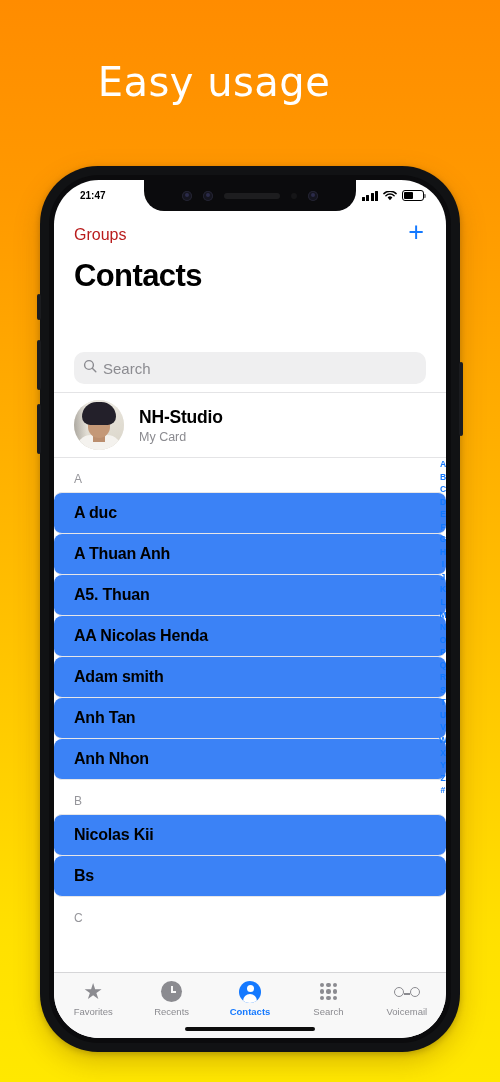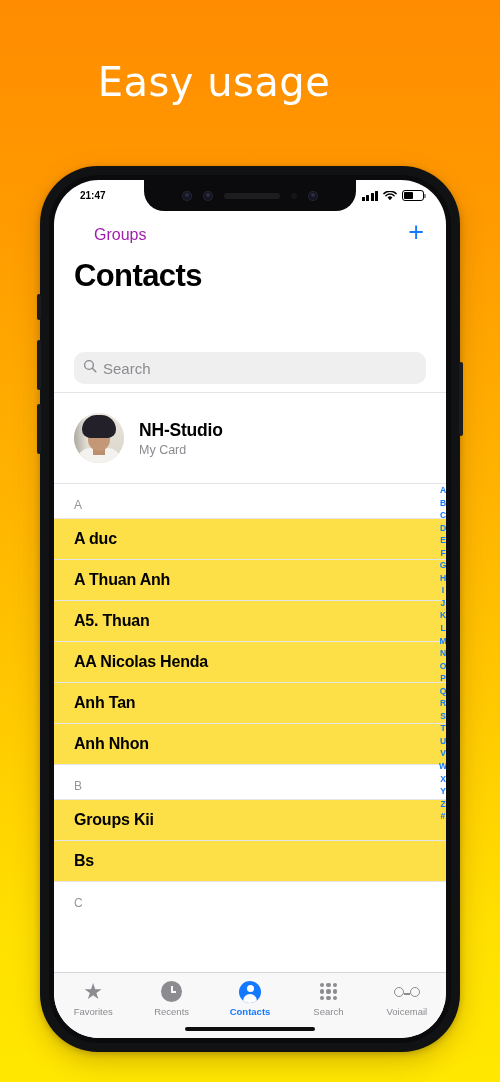--- a/index.html
+++ b/index.html
@@ -82,39 +82,39 @@
   .battery::after { content:""; position:absolute; right:-3.2px; top:3.2px;
                     width:1.8px; height:4px; background:rgba(0,0,0,.45);
                     border-radius:0 1px 1px 0; }
   .battery span { display:block; height:100%; background:#000; border-radius:1px; }
 
   
   .navrow {
     display:flex; align-items:center; justify-content:space-between;
     padding:8px 20px 2px 20px;
   }
-  .groups-link { color:#a21caf; font-size:16px;margin-left:20px; }
+  .groups-link { color:#b91c1c; font-size:16px; }
   .plus-btn { color:#1479ff; font-size:27px; font-weight:300; line-height:1;
               padding:0 2px 4px 2px; }
 
   .large-title { font-size:31px; font-weight:700; color:#000;
                  padding:6px 20px 10px 20px; letter-spacing:-.6px; }
 
   
   .searchwrap { padding:0 20px 8px 20px;margin-top:48px; }
   .searchbar {
     background:#efeff0; border-radius:10px; height:32px;
     display:flex; align-items:center; gap:6px; padding:0 9px;
   }
   .search-ph { color:#8b8b90; font-size:15px; }
 
   
   .mycard {
     display:flex; align-items:center; gap:15px;
-    padding:20px 20px; border-top:1px solid #e4e4e6;
+    padding:7px 20px; border-top:1px solid #e4e4e6;
     border-bottom:1px solid #e4e4e6; background:#fff;
   }
   .avatar {
     width:50px; height:50px; border-radius:50%; overflow:hidden;
     position:relative; background:#ece9e2; flex:none;
   }
   .av-bg { position:absolute; inset:0;
            background:linear-gradient(160deg,#efece5 0%,#e2ded4 55%,#d9d4c8 100%); }
   .av-hair { position:absolute; left:8px; top:2px; width:34px; height:23px;
              background:#23202a; border-radius:18px 18px 10px 10px; }
@@ -129,21 +129,22 @@
   .mycard-text { display:flex; flex-direction:column; gap:2px; }
   .mycard-name { font-size:17.5px; font-weight:700; color:#000; letter-spacing:-.2px; }
   .mycard-sub  { font-size:12.5px; color:#8b8b90; }
 
   
   .listarea { position:relative; background:#fff; }
   .sec-head { font-size:12px; color:#96969b; padding:14px 20px 6px 20px; background:#fff; }
   .row {
     font-size:16px; font-weight:700; color:#000; letter-spacing:-.2px;
     padding:11px 20px; border-bottom:1px solid #e6e6e8;
-    background:#fde047;
+    background:#3b82f6;
+    border-radius:8px;
   }
   .row.first { border-top:1px solid #e6e6e8; }
 
   
   .index {
     position:absolute; right:-4px; top:0;
     display:flex; flex-direction:column; align-items:center;
     font-size:8.6px; font-weight:700; color:#1479ff;
     line-height:1.46; z-index:20; width:14px;
   }
@@ -255,24 +256,25 @@
         </div>
       </div>
 
       <div class="listarea">
         <div id="list-slot">
             <div class="sec-head">A</div>
             <div class="row first">A duc</div>
             <div class="row">A Thuan Anh</div>
             <div class="row">A5. Thuan</div>
             <div class="row">AA Nicolas Henda</div>
+            <div class="row">Adam smith</div>
             <div class="row">Anh Tan</div>
             <div class="row">Anh Nhon</div>
             <div class="sec-head">B</div>
-            <div class="row first">Groups Kii</div>
+            <div class="row first">Nicolas Kii</div>
             <div class="row">Bs</div>
             <div class="sec-head">C</div>
           </div>
         <div class="index" id="index-slot">
             <span>A</span>
             <span>B</span>
             <span>C</span>
             <span>D</span>
             <span>E</span>
             <span>F</span>

